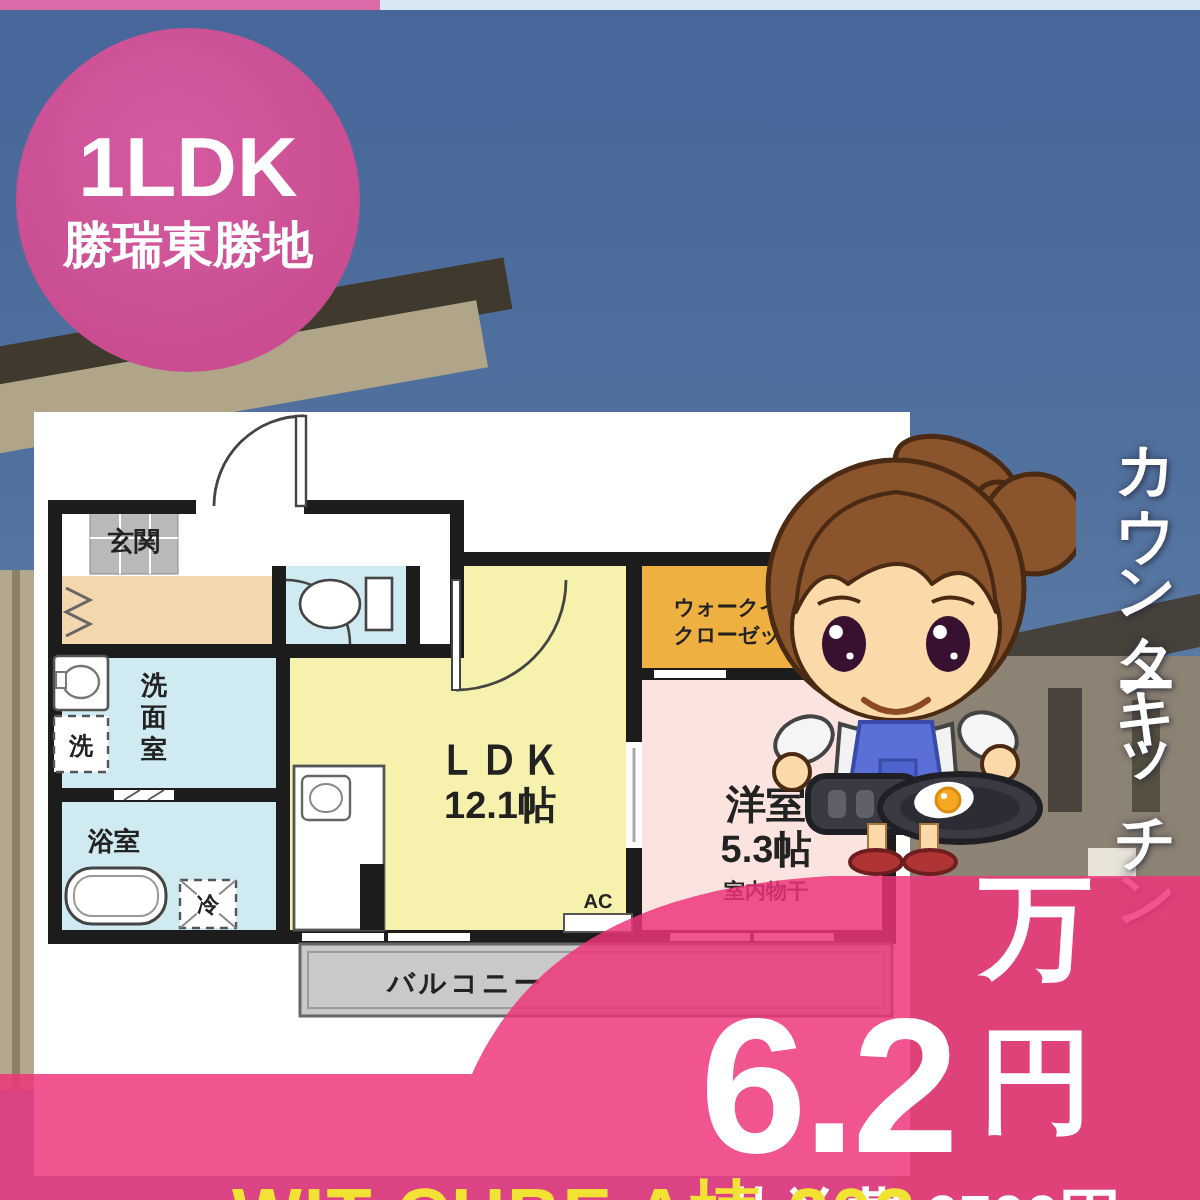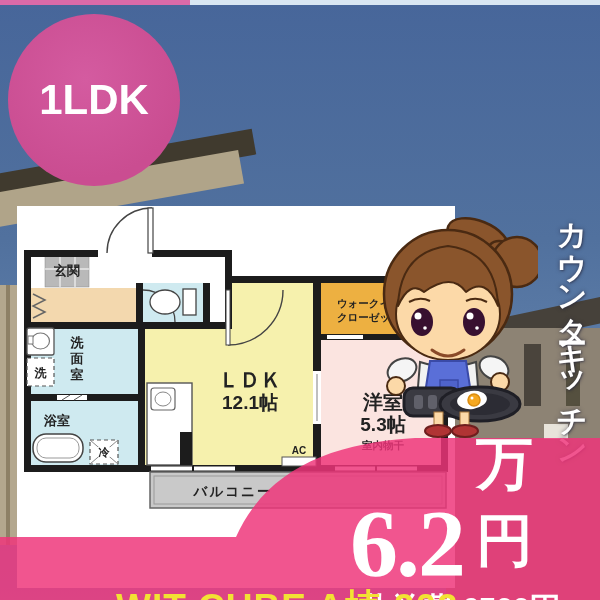--- a/index.html
+++ b/index.html
@@ -40,21 +40,21 @@
   .side-caption{position:absolute;left:551px;top:202px;height:270px;z-index:20;
     writing-mode:vertical-rl;text-orientation:upright;color:#fff;font-weight:bold;font-size:30px;
     letter-spacing:-3px;text-shadow:0 0 4px rgba(40,40,60,.6),1px 1px 2px rgba(40,40,60,.5);}
 
   
   .pink-overlay{position:absolute;inset:0;z-index:40;pointer-events:none;}
 
   
   .price{position:absolute;left:350px;top:426px;width:210px;z-index:50;color:#fff;display:flex;flex-direction:column;align-items:flex-end;}
   .price .row{display:flex;align-items:flex-end;}
-  .price .big{font-size:96px;font-weight:bold;line-height:0.92;letter-spacing:-2px;font-family:Liberation Serif, serif;}
+  .price .big{font-size:96px;font-weight:bold;line-height:0.92;letter-spacing:-2px;}
   .price .unit{font-size:57px;font-weight:bold;margin-left:12px;margin-bottom:8px;}
   .price .fee{font-size:32px;font-weight:bold;margin-top:0px;letter-spacing:-1px;text-decoration:underline;}
 
   
   .footer-name{position:absolute;left:116px;top:547px;z-index:50;color:#f2e233;font-weight:bold;font-size:37px;letter-spacing:1px;margin-top:36px;}
 </style>
 </head>
 <body>
 
 <div class="stage">
@@ -69,20 +69,21 @@
   <div class="wall-right">
     <div class="win-r1"></div>
     <div class="win-r2"></div>
     <div class="win-r3"></div>
   </div>
   <div class="top-strip-pink"></div>
   <div class="top-strip-blue"></div>
 
   <div class="badge">
     <div class="b1">1LDK</div>
+    <div class="b2">勝瑞東勝地</div>
   </div>
 
   <div class="card">
     <svg class="plan" width="438" height="310" viewBox="0 0 438 310">
 
       <rect x="28" y="46" width="44" height="35" fill="#b9b9b9" stroke="#888" stroke-width="0.5"></rect>
       <line x1="43" y1="46" x2="43" y2="81" stroke="#fff" stroke-width="1"></line>
       <line x1="58" y1="46" x2="58" y2="81" stroke="#fff" stroke-width="1"></line>
       <line x1="28" y1="63" x2="72" y2="63" stroke="#fff" stroke-width="1"></line>
       <rect x="14" y="82" width="105" height="34" fill="#f3d8ae"></rect>

